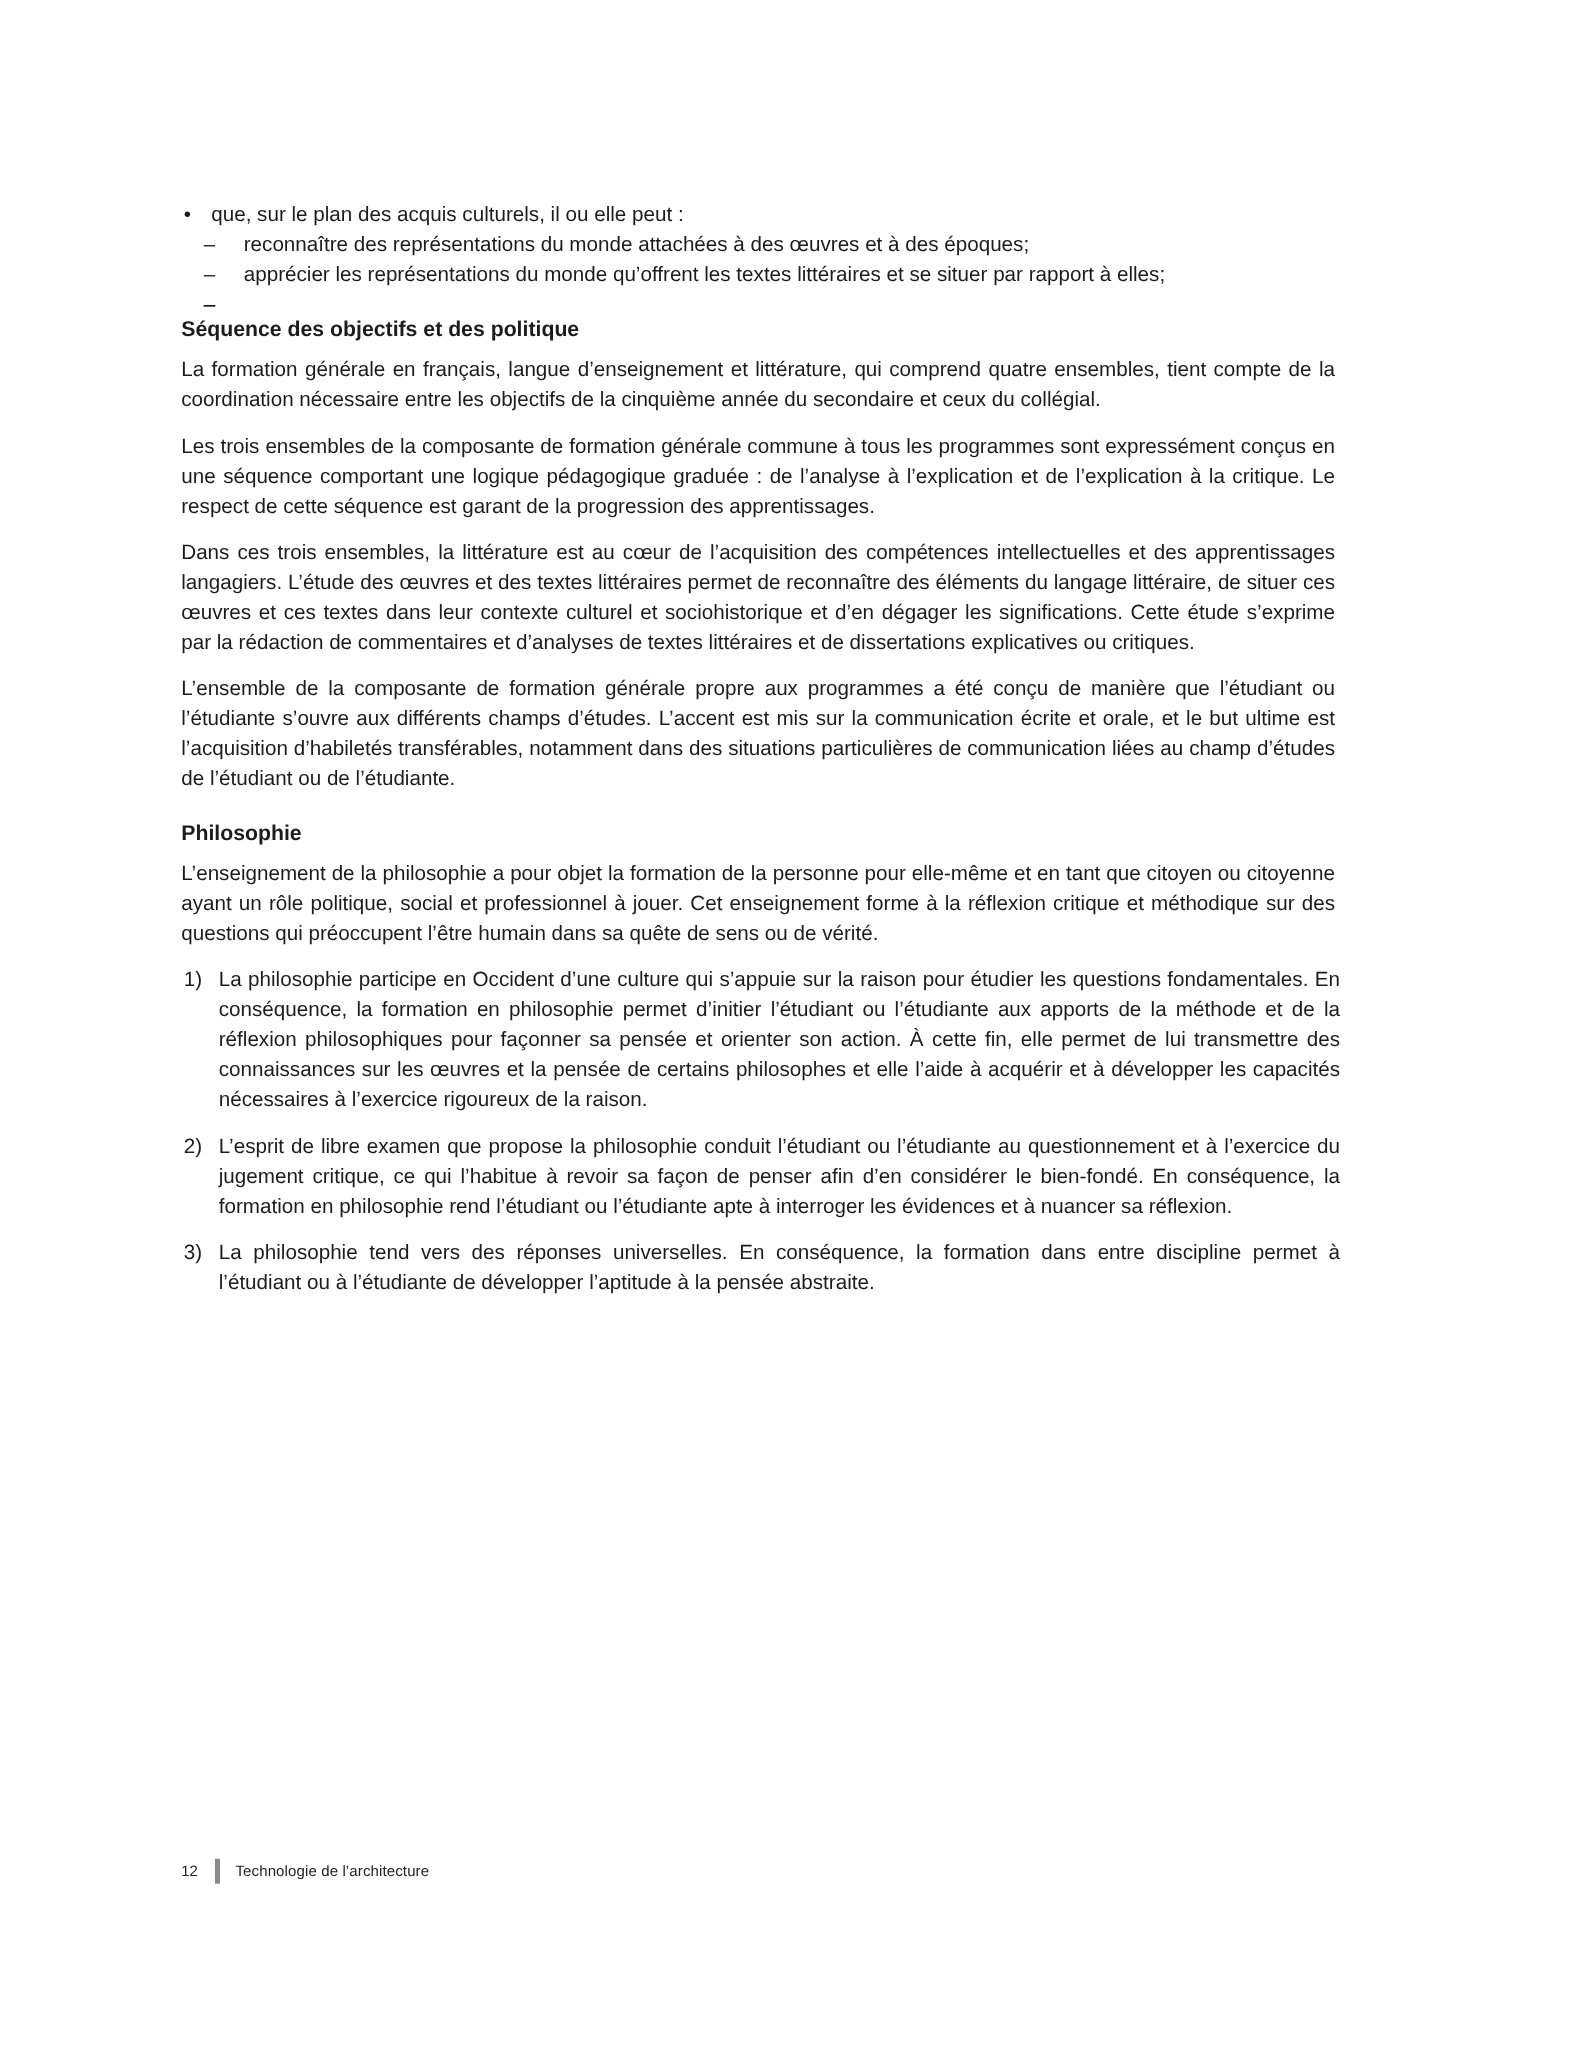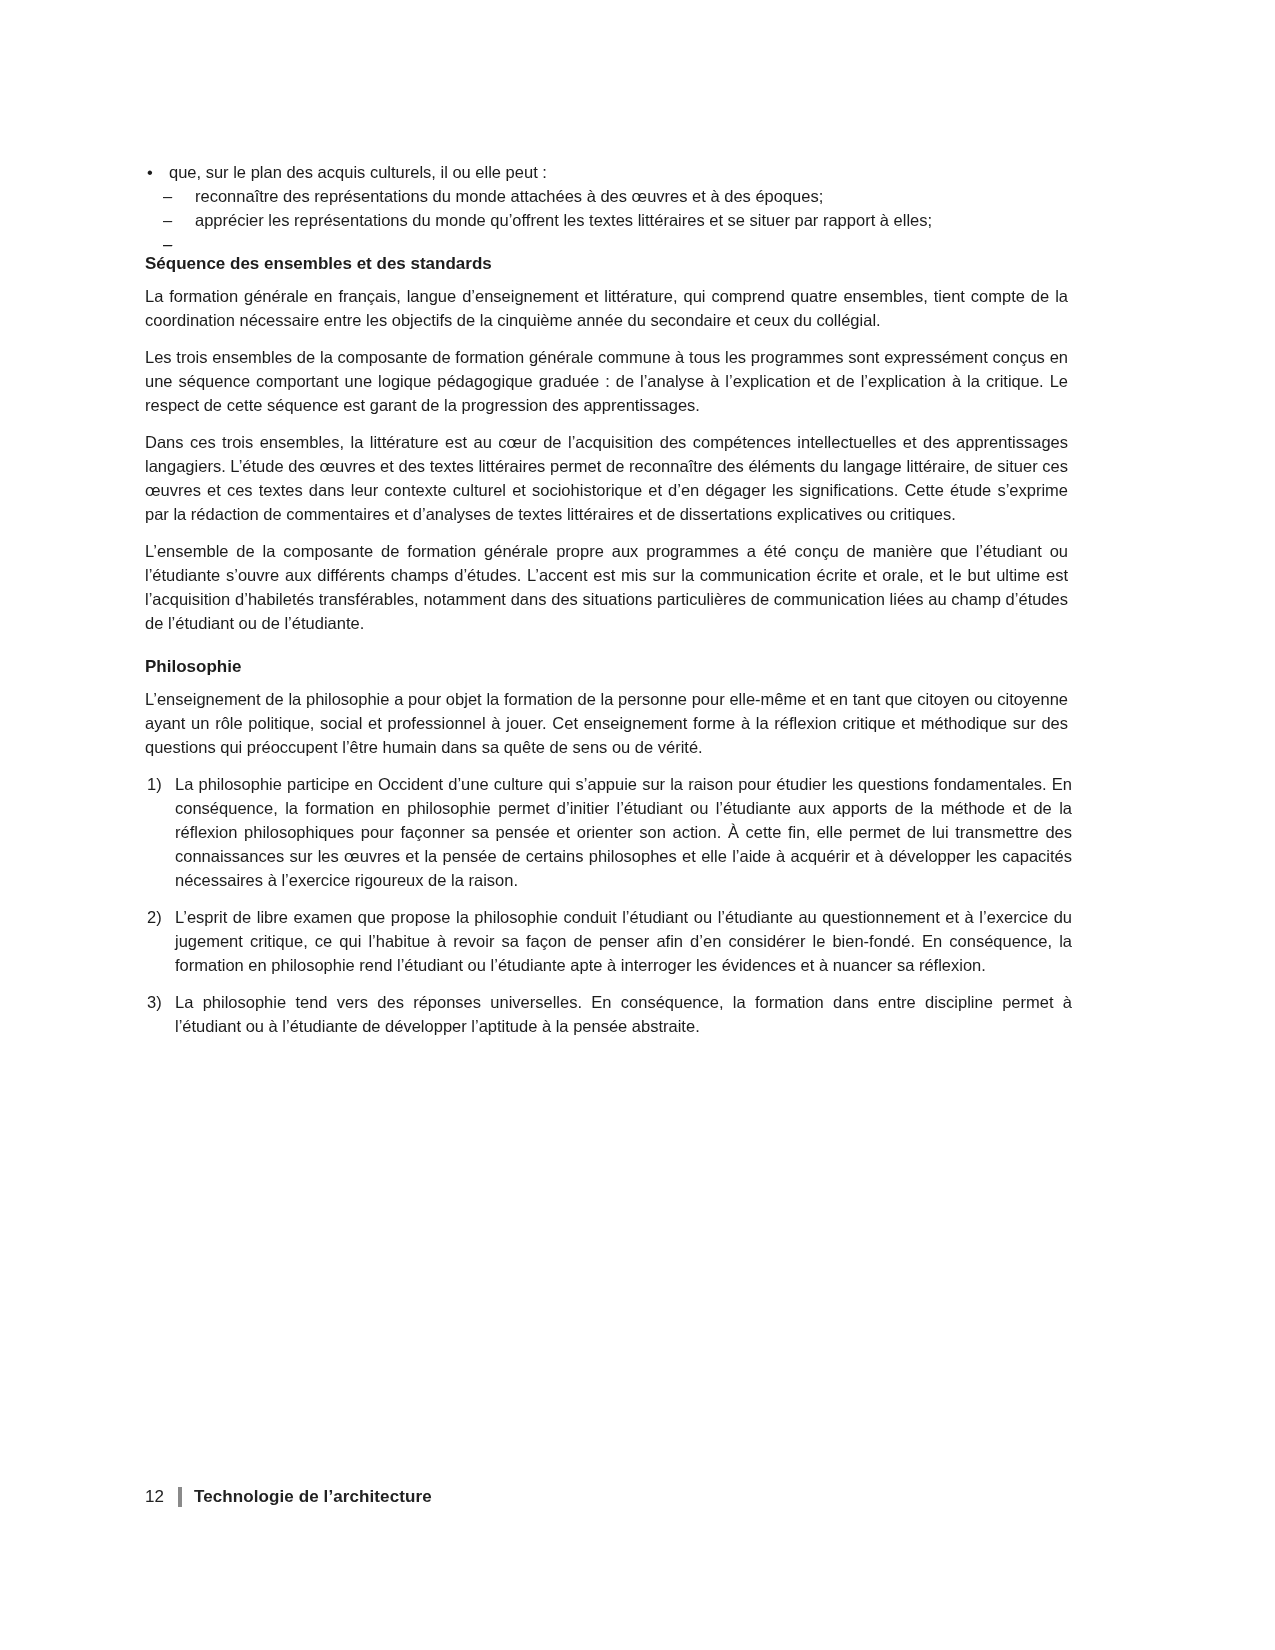--- a/index.html
+++ b/index.html
@@ -66,31 +66,31 @@
     left: 2px;
     top: 0;
   }
   
   .footer {
     position: absolute;
     left: 145px;
     top: 1487px;
     display: flex;
     align-items: center;
-    font-size: 17px;
+    font-size: 12px;
     color: #222;
   }
   .footer .page-num { margin-right: 14px; }
   .footer .footer-bar {
     width: 4px;
     height: 20px;
     background: #8a8a8a;
     margin-right: 12px;
   }
-  .footer .footer-title { letter-spacing: 0.1px; font-weight: bold; }
+  .footer .footer-title { letter-spacing: 0.1px; }
 </style>
 </head>
 <body>
 
 <div class="page">
   <div class="content">
 
     <div class="bullet-block">
       <div class="bullet-intro">
         <span class="bullet-marker">•</span>
@@ -105,21 +105,21 @@
         <span>apprécier les représentations du monde qu’offrent les textes littéraires et se situer par rapport à elles;</span>
       </div>
       <div class="dash-item">
         <span class="dash-marker">–</span>
       </div>
       <div class="dash-item">
         <span class="dash-marker">–</span>
       </div>
     </div>
 
-    <h2 class="section-heading">Séquence des ensembles et des standards</h2>
+    <h2 class="section-heading">Séquence des objectifs et des politique</h2>
     <p class="body-par">La formation générale en français, langue d’enseignement et littérature, qui comprend quatre ensembles, tient compte de la coordination nécessaire entre les objectifs de la cinquième année du secondaire et ceux du collégial.</p>
     <p class="body-par">Les trois ensembles de la composante de formation générale commune à tous les programmes sont expressément conçus en une séquence comportant une logique pédagogique graduée : de l’analyse à l’explication et de l’explication à la critique. Le respect de cette séquence est garant de la progression des apprentissages.</p>
     <p class="body-par">Dans ces trois ensembles, la littérature est au cœur de l’acquisition des compétences intellectuelles et des apprentissages langagiers. L’étude des œuvres et des textes littéraires permet de reconnaître des éléments du langage littéraire, de situer ces œuvres et ces textes dans leur contexte culturel et sociohistorique et d’en dégager les significations. Cette étude s’exprime par la rédaction de commentaires et d’analyses de textes littéraires et de dissertations explicatives ou critiques.</p>
     <p class="body-par">L’ensemble de la composante de formation générale propre aux programmes a été conçu de manière que l’étudiant ou l’étudiante s’ouvre aux différents champs d’études. L’accent est mis sur la communication écrite et orale, et le but ultime est l’acquisition d’habiletés transférables, notamment dans des situations particulières de communication liées au champ d’études de l’étudiant ou de l’étudiante.</p>
 
     <h2 class="section-heading">Philosophie</h2>
     <p class="body-par">L’enseignement de la philosophie a pour objet la formation de la personne pour elle-même et en tant que citoyen ou citoyenne ayant un rôle politique, social et professionnel à jouer. Cet enseignement forme à la réflexion critique et méthodique sur des questions qui préoccupent l’être humain dans sa quête de sens ou de vérité.</p>
 
     <div class="numbered-item">
       <span class="num-label">1)</span>

